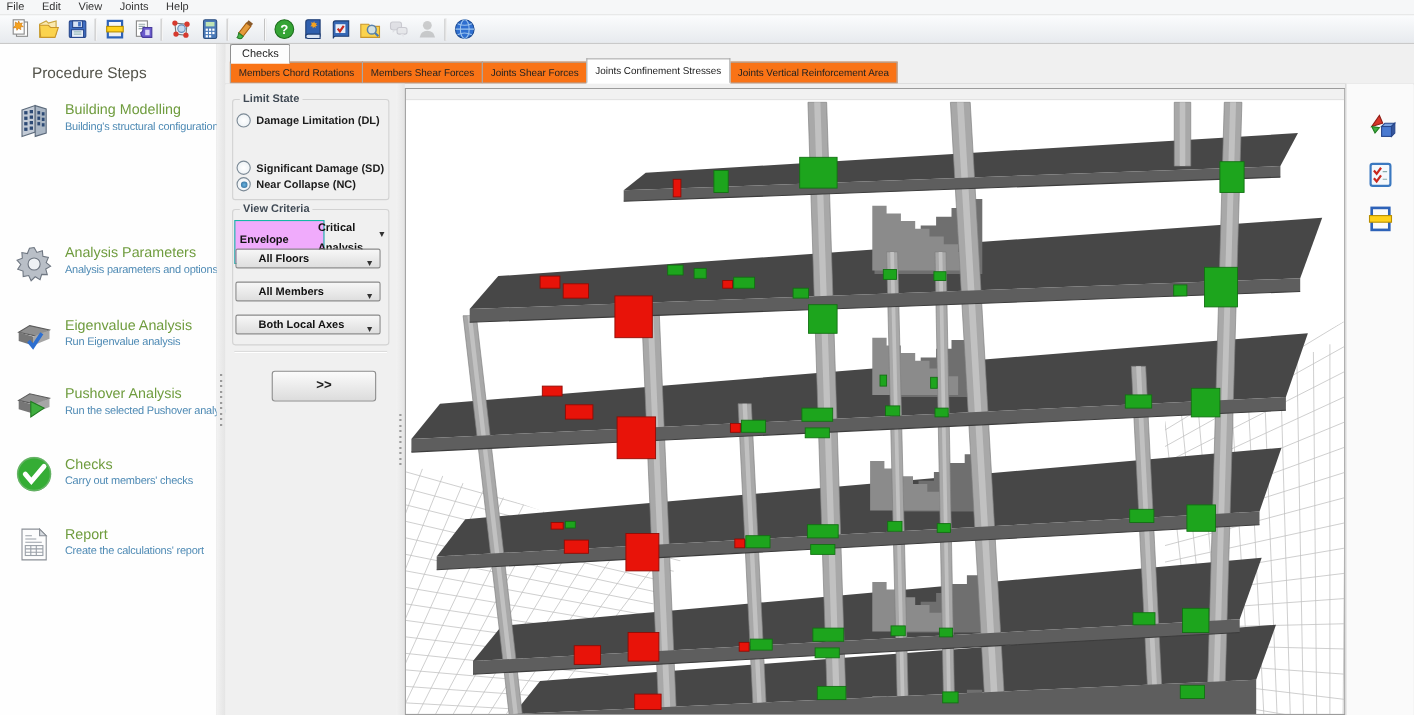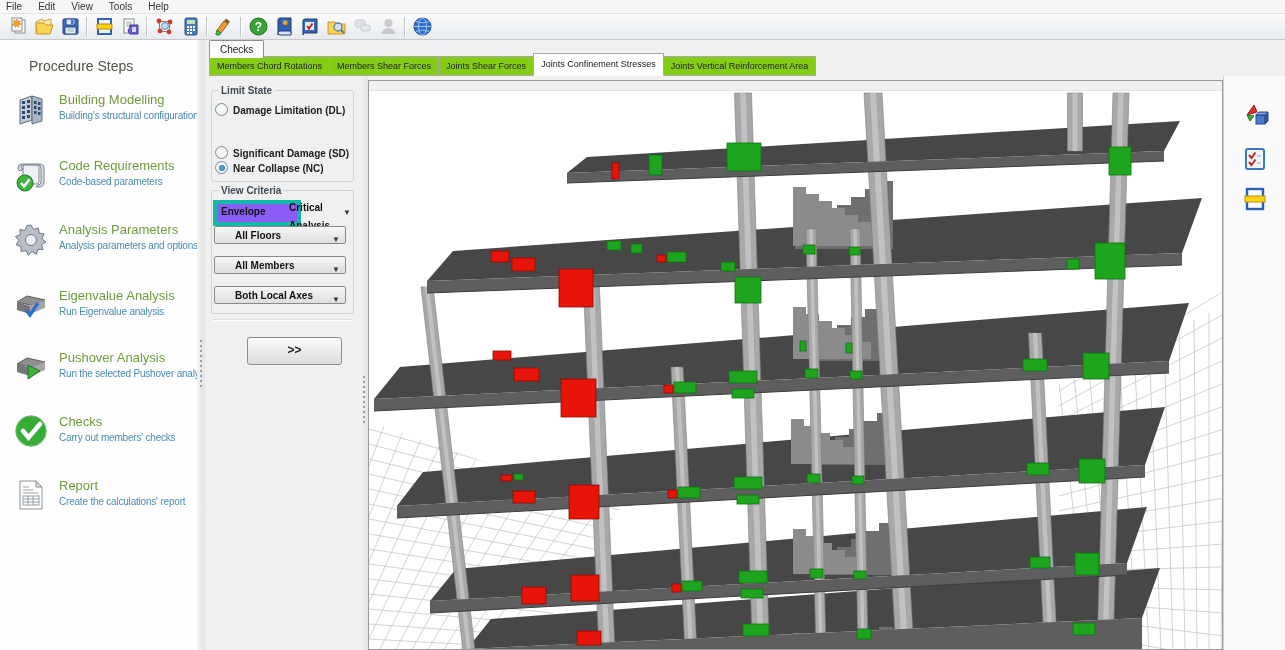--- a/index.html
+++ b/index.html
@@ -25,36 +25,36 @@
   .vsplit .dots{position:absolute;left:3px;top:300px;width:2px;height:48px;
     background:repeating-linear-gradient(#9a9a9a 0 2px,transparent 2px 5px);}
 
   
   .main{position:absolute;left:205px;top:39px;right:0;bottom:0;}
   .outer-tab{position:absolute;left:4px;top:1px;height:17px;padding:0 10px;background:#fdfdfd;
     border:1px solid #8f8f8f;border-bottom:none;border-radius:2px 2px 0 0;font-size:10px;color:#222;
     display:flex;align-items:center;z-index:3;}
   .tabstrip{position:absolute;left:0;right:0;top:18px;height:19px;border-bottom:1px solid #aaa;background:#f0f0f0;
     display:flex;align-items:flex-end;padding-left:4px;}
-  .tab{font-size:9px;color:#222;padding:3px 7px 3px 7px;border:1px solid #a8a8a8;background:#84cc16;
+  .tab{font-size:9px;color:#222;padding:3px 7px 3px 7px;border:1px solid #a8a8a8;background:#f97316;
     margin-right:-1px;height:12px;line-height:12px;cursor:pointer;}
   .tab.active{background:#fff;border-bottom:1px solid #fff;height:15px;line-height:15px;position:relative;z-index:2;}
   .content{position:absolute;left:0;right:0;top:37px;bottom:0;background:#f0f0f0;}
 
   
   .cpanel{position:absolute;left:0;top:0;width:155px;bottom:0;background:#f0f0f0;font-weight:bold;}
   .group{position:absolute;left:6px;right:6px;border:1px solid #d2d2d2;border-radius:3px;}
   .group .glabel{position:absolute;left:6px;top:-6px;background:#f0f0f0;padding:0 3px;font-size:10px;color:#404a55;}
   .radio-row{position:absolute;left:10px;display:flex;align-items:flex-end;gap:5px;cursor:pointer;}
   .radio{width:11px;height:11px;border-radius:50%;border:1px solid #7c8a96;background:radial-gradient(#fff,#e8eef2);position:relative;}
   .radio.sel::after{content:"";position:absolute;left:2.5px;top:2.5px;width:6px;height:6px;border-radius:50%;
     background:radial-gradient(#68b3e0,#2b628f);}
   .radio-label{font-size:10px;color:#1c1c1c;}
-  .env-box{position:absolute;left:8px;width:72px;height:16px;background:#8b5cf6;border:4px solid #14b8a6;
-    font-size:10px;color:#111;padding:1px 4px;line-height:14px;}
+  .env-box{position:absolute;left:8px;width:72px;height:16px;background:#f0abfc;border:1px solid #14b8a6;
+    font-size:10px;color:#111;padding:11px 4px;line-height:14px;}
   .env-combo{position:absolute;left:84px;width:62px;height:18px;font-size:10px;color:#111;line-height:18px;cursor:pointer;}
   .env-combo .arr{position:absolute;right:0;top:5px;font-size:8px;color:#333;}
   .combo{position:absolute;left:9px;width:132px;height:18px;border:1px solid #8a8a8a;border-radius:2px;
     background:linear-gradient(#f7f7f7,#dedede);font-size:10px;color:#111;line-height:17px;padding-left:20px;cursor:pointer;box-sizing:border-box;}
   .combo .arr{position:absolute;right:5px;top:4px;font-size:8px;color:#333;}
   .divline{position:absolute;left:8px;right:8px;height:1px;background:#dcdcdc;border-bottom:1px solid #fff;}
   .gobtn{position:absolute;left:42px;width:93px;height:26px;border:1px solid #8d8d8d;border-radius:3px;
     background:linear-gradient(#fbfbfb,#dcdcdc);font-size:12px;color:#222;text-align:center;line-height:25px;cursor:pointer;}
 
   
@@ -65,21 +65,21 @@
   .rpanel{position:absolute;left:1018px;right:0;top:0;bottom:0;background:#fafafa;border-left:1px solid #cfcfcf;}
   .rbtn{position:absolute;left:15px;width:32px;height:30px;display:flex;align-items:center;justify-content:center;border-radius:3px;cursor:pointer;}
 </style>
 </head>
 <body>
 
 <div class="menubar">
   <span class="menu-item">File</span>
   <span class="menu-item">Edit</span>
   <span class="menu-item">View</span>
-  <span class="menu-item">Tools</span>
+  <span class="menu-item">Joints</span>
   <span class="menu-item">Help</span>
 </div>
 
 <div class="toolbar">
   <span class="tbtn">
       <svg width="21" height="21" viewBox="0 0 21 21">
         <rect x="7" y="4" width="10" height="13" fill="#fff" stroke="#8a8a8a"></rect>
         <rect x="4" y="2" width="10" height="13" fill="#fdfdfd" stroke="#8a8a8a"></rect>
         <path d="M6 4 l2.2 1.4 L9 3 l1 2.4 2.4-.6 -1.2 2 2 1.4 -2.6.4 .4 2.4 -2.2-1.4 -1.4 2 -.6-2.6 -2.6.4 1.6-2.2z" fill="#f6a21d" stroke="#c86e00" stroke-width=".5"></path>
       </svg>
@@ -230,30 +230,20 @@
             <rect x="22" y="16" width="2.5" height="3"></rect>
             <rect x="26" y="17" width="2.5" height="3"></rect>
             <rect x="22" y="21" width="2.5" height="3"></rect>
             <rect x="26" y="22" width="2.5" height="3"></rect>
           </g>
         </svg></span>
     <div class="stitle">Building Modelling</div>
     <div class="ssub">Building's structural configuration</div>
   </div>
 
-  <div class="step" style="top:118px">
-    <span class="sicon"><svg width="38" height="38" viewBox="0 0 38 38">
-          <path d="M10 8 q-4 0-4 4 0 3 3 3 l2-2 q-2 0-2-2 0-2 3-2 h14 q3 0 3 3 v14 q0 3-3 3 l-2 2 h3 q5 0 5-5 V12 q0-4-5-4z" fill="#d8dde3" stroke="#7a828c"></path>
-          <rect x="11" y="9" width="16" height="19" rx="2" fill="#eef1f4" stroke="#7a828c"></rect>
-          <circle cx="13" cy="27" r="8" fill="#3cb43c" stroke="#237823"></circle>
-          <path d="M9 27 l3 3.4 5.5-7" stroke="#fff" stroke-width="2.6" fill="none"></path>
-        </svg></span>
-    <div class="stitle">Code Requirements</div>
-    <div class="ssub">Code-based parameters</div>
-  </div>
 
   <div class="step" style="top:182px">
     <span class="sicon"><svg width="38" height="38" viewBox="0 0 38 38">
           <g fill="#b9bfc7" stroke="#6e7681">
             <path d="M19 5 l2.5 4.5 5-1.5 .5 5 5 1 -2 4.7 4 3.3 -4.4 2.6 1.4 5 -5.1-.2 -1.5 4.9 -4.4-2.7 -3.7 3.6 -2.2-4.7 -5 1 -.2-5.1 -4.8-1.7 2.8-4.3 -3.4-3.9 4.8-1.8 -.4-5.1 5 .9 1.9-4.8z"></path>
             <circle cx="19" cy="20" r="5.5" fill="#eef1f4"></circle>
           </g>
         </svg></span>
     <div class="stitle">Analysis Parameters</div>
     <div class="ssub">Analysis parameters and options</div>

